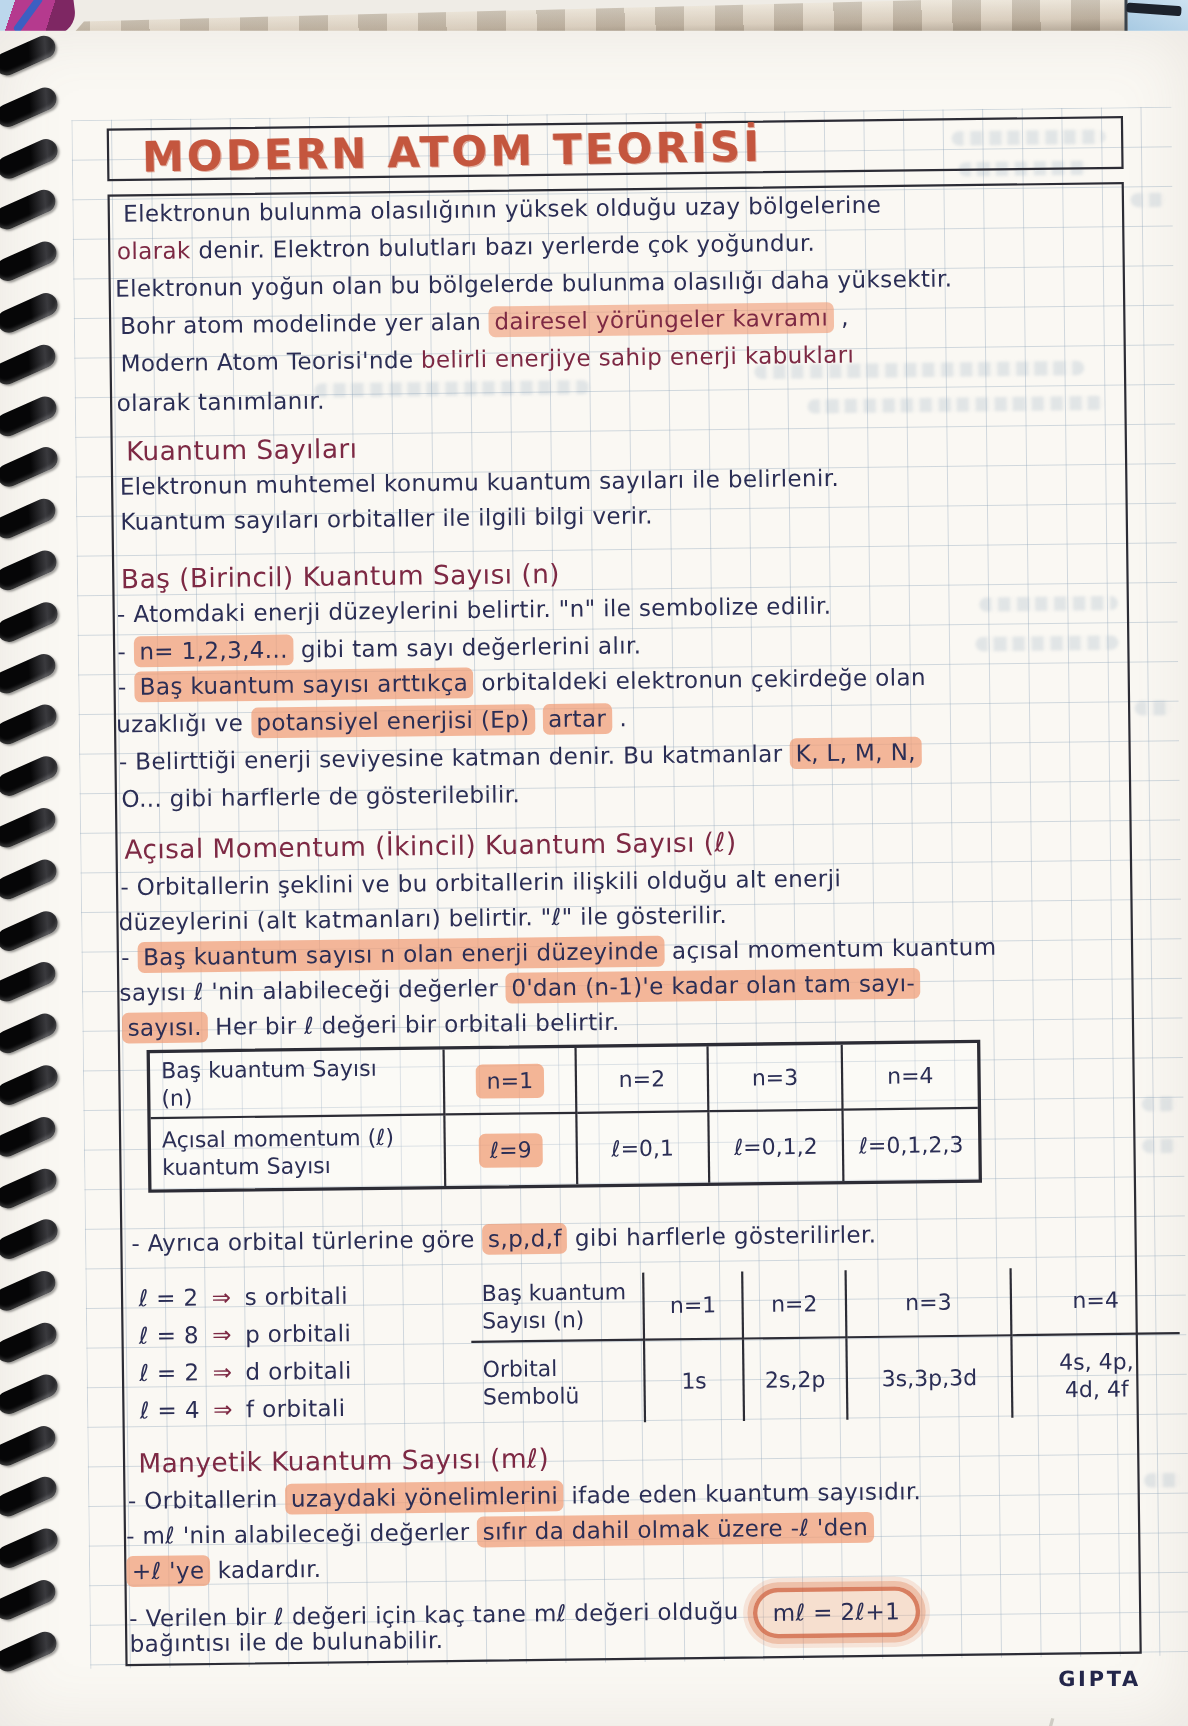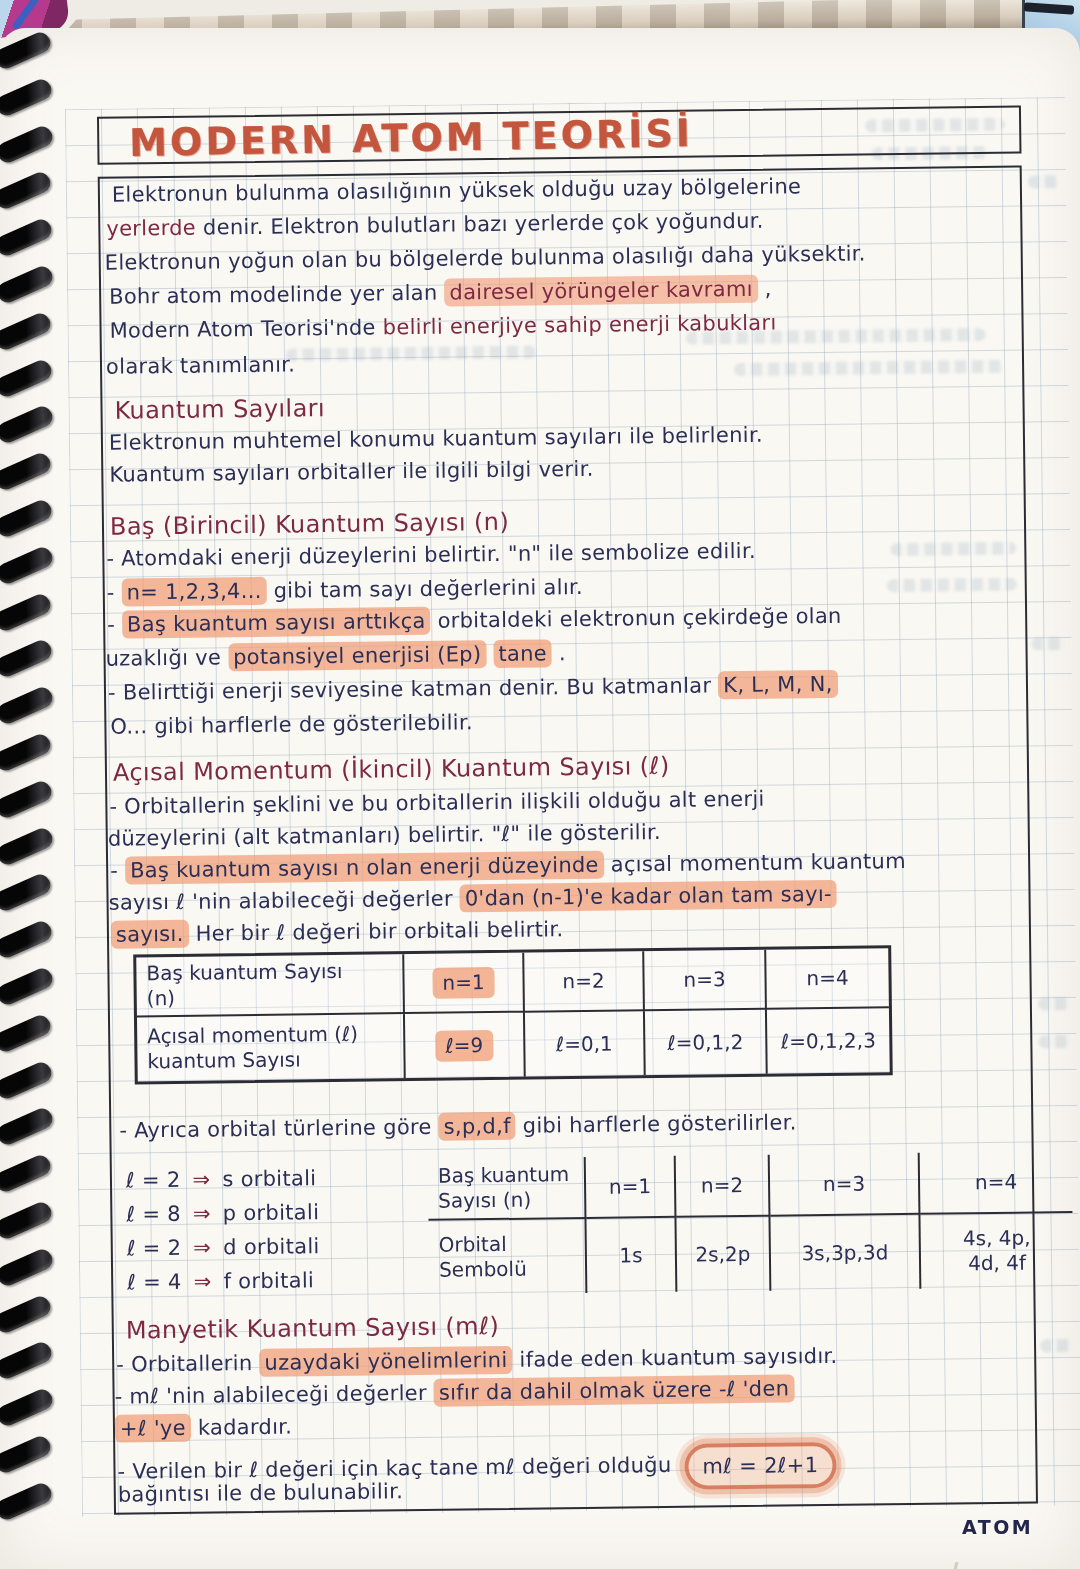--- a/index.html
+++ b/index.html
@@ -23,21 +23,21 @@
     transform:rotate(36deg);border-radius:3px;}
   .corner-blue{position:absolute;right:-6px;top:-8px;width:64px;height:158px;
     background:linear-gradient(205deg,#d4e6f3 0%,#a3c7e1 38%,#f4f7f9 78%);
     border-bottom-left-radius:85% 72%;border-left:3px solid #3a434c;}
   .corner-mark{position:absolute;right:6px;top:4px;width:50px;height:9px;background:#1c222c;
     transform:rotate(4deg);border-radius:3px;}
   .curl{position:absolute;right:-36px;bottom:-52px;width:170px;height:120px;border:3px solid transparent;
     border-left-color:#cfccc4;border-radius:50%;transform:rotate(-32deg);}
   
   .page{position:absolute;left:0;top:28px;width:1080px;height:1541px;background:var(--paper);
-    box-shadow:inset 0 0 60px rgba(120,110,95,.12);border-radius:25px;}
+    box-shadow:inset 0 0 60px rgba(120,110,95,.12);}
   .spiral{position:absolute;left:0;top:0;width:80px;height:1541px;}
   .coil{position:absolute;width:58px;height:21px;border-radius:11px;transform:rotate(-24deg);
     background:linear-gradient(110deg,#060607 55%,#3a3a3e 80%,#141416);
     box-shadow:1px 2px 2px rgba(0,0,0,.35), inset 0 -3px 3px rgba(255,255,255,.18);}
   .tilt{position:absolute;inset:0;transform:rotate(-0.7deg);transform-origin:500px 1480px;}
   .grid-area{position:absolute;left:82px;top:76px;width:1000px;height:1408px;
     background-image:linear-gradient(to right,rgba(150,170,190,.42) 1px,transparent 1px),
                      linear-gradient(to bottom,rgba(150,170,190,.42) 1px,transparent 1px);
     background-size:36px 36px;}
   .smudge{position:absolute;height:13px;border-radius:7px;filter:blur(1.6px);opacity:.34;
@@ -140,35 +140,35 @@
       <div class="smudge" style="left:1044px;top:1014px;width:32px"></div>
       <div class="smudge" style="left:1042px;top:1318px;width:34px"></div>
 
       <div class="title-box">
         <span class="page-title">MODERN ATOM TEORİSİ</span>
       </div>
 
       <div class="note-frame"></div>
 
       <div class="ln" style="left:128px;top:150px"><span class="sg">Elektronun bulunma olasılığının yüksek olduğu uzay bölgelerine</span></div>
-      <div class="ln" style="left:122px;top:184px"><span class="sg mar ringfl">yerlerde</span><span class="sg"> denir. Elektron bulutları bazı yerlerde çok yoğundur.</span></div>
+      <div class="ln" style="left:122px;top:184px"><span class="sg mar ringfl">olarak</span><span class="sg"> denir. Elektron bulutları bazı yerlerde çok yoğundur.</span></div>
       <div class="ln" style="left:120px;top:218px"><span class="sg">Elektronun yoğun olan bu bölgelerde bulunma olasılığı daha yüksektir.</span></div>
       <div class="ln" style="left:124px;top:252px"><span class="sg">Bohr atom modelinde yer alan </span><span class="sg hl mar">dairesel yörüngeler kavramı</span><span class="sg"> ,</span></div>
       <div class="ln" style="left:124px;top:286px"><span class="sg">Modern Atom Teorisi'nde </span><span class="sg mar">belirli enerjiye sahip enerji kabukları</span></div>
       <div class="ln" style="left:120px;top:322px"><span class="sg">olarak tanımlanır.</span></div>
 
       <div class="hdr" style="left:128px;top:364px">Kuantum Sayıları</div>
       <div class="ln" style="left:122px;top:398px"><span class="sg">Elektronun muhtemel konumu kuantum sayıları ile belirlenir.</span></div>
       <div class="ln" style="left:122px;top:430px"><span class="sg">Kuantum sayıları orbitaller ile ilgili bilgi verir.</span></div>
 
       <div class="hdr" style="left:122px;top:480px">Baş (Birincil) Kuantum Sayısı (n)</div>
       <div class="ln" style="left:118px;top:514px"><span class="sg">- Atomdaki enerji düzeylerini belirtir. "n" ile sembolize edilir.</span></div>
       <div class="ln" style="left:118px;top:548px"><span class="sg">- </span><span class="sg hl">n= 1,2,3,4...</span><span class="sg"> gibi tam sayı değerlerini alır.</span></div>
       <div class="ln" style="left:118px;top:580px"><span class="sg">- </span><span class="sg hl">Baş kuantum sayısı arttıkça</span><span class="sg"> orbitaldeki elektronun çekirdeğe olan</span></div>
-      <div class="ln" style="left:116px;top:614px"><span class="sg">uzaklığı ve </span><span class="sg hl">potansiyel enerjisi (Ep)</span><span class="sg"> </span><span class="sg hl">tane</span><span class="sg"> .</span></div>
+      <div class="ln" style="left:116px;top:614px"><span class="sg">uzaklığı ve </span><span class="sg hl">potansiyel enerjisi (Ep)</span><span class="sg"> </span><span class="sg hl">artar</span><span class="sg"> .</span></div>
       <div class="ln" style="left:118px;top:648px"><span class="sg">- Belirttiği enerji seviyesine katman denir. Bu katmanlar </span><span class="sg hl">K, L, M, N,</span></div>
       <div class="ln" style="left:120px;top:682px"><span class="sg">O... gibi harflerle de gösterilebilir.</span></div>
 
       <div class="hdr" style="left:122px;top:726px">Açısal Momentum (İkincil) Kuantum Sayısı (ℓ)</div>
       <div class="ln" style="left:118px;top:762px"><span class="sg">- Orbitallerin şeklini ve bu orbitallerin ilişkili olduğu alt enerji</span></div>
       <div class="ln" style="left:116px;top:794px"><span class="sg">düzeylerini (alt katmanları) belirtir. "ℓ" ile gösterilir.</span></div>
       <div class="ln" style="left:118px;top:826px"><span class="sg">- </span><span class="sg hl">Baş kuantum sayısı n olan enerji düzeyinde</span><span class="sg"> açısal momentum kuantum</span></div>
       <div class="ln" style="left:116px;top:858px"><span class="sg">sayısı ℓ 'nin alabileceği değerler </span><span class="sg hl">0'dan (n-1)'e kadar olan tam sayı-</span></div>
       <div class="ln" style="left:118px;top:890px"><span class="sg hl">sayısı.</span><span class="sg"> Her bir ℓ değeri bir orbitali belirtir.</span></div>
 
@@ -246,16 +246,16 @@
       </div>
 
       <div class="hdr" style="left:128px;top:1284px">Manyetik Kuantum Sayısı (mℓ)</div>
       <div class="ln" style="left:118px;top:1320px"><span class="sg">- Orbitallerin </span><span class="sg hl">uzaydaki yönelimlerini</span><span class="sg"> ifade eden kuantum sayısıdır.</span></div>
       <div class="ln" style="left:116px;top:1352px"><span class="sg">- mℓ 'nin alabileceği değerler </span><span class="sg hl">sıfır da dahil olmak üzere -ℓ 'den</span></div>
       <div class="ln" style="left:116px;top:1384px"><span class="sg hl">+ℓ 'ye</span><span class="sg"> kadardır.</span></div>
       <div class="ln" style="left:118px;top:1416px"><span class="sg">- Verilen bir ℓ değeri için kaç tane mℓ değeri olduğu </span><span class="cloud">mℓ = 2ℓ+1</span></div>
       <div class="ln" style="left:118px;top:1450px"><span class="sg">bağıntısı ile de bulunabilir.</span></div>
     </div>
 
-    <div class="brand">ATOM</div>
+    <div class="brand">GIPTA</div>
     <div class="curl"></div>
   </div>
 </div>
 
 </body></html>

